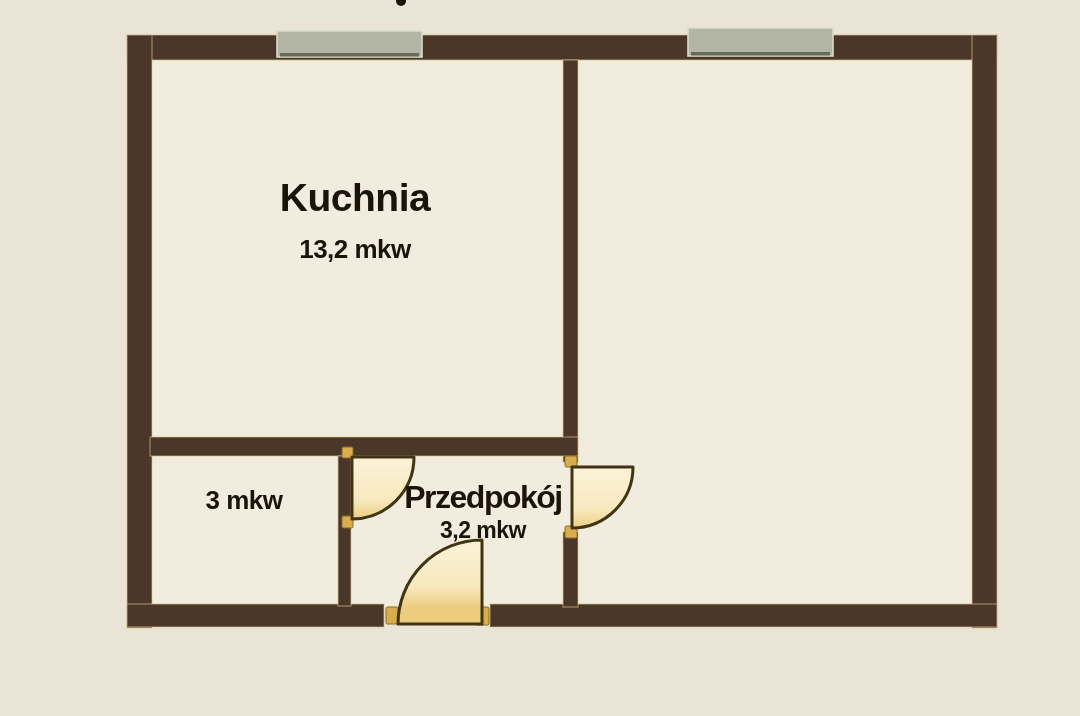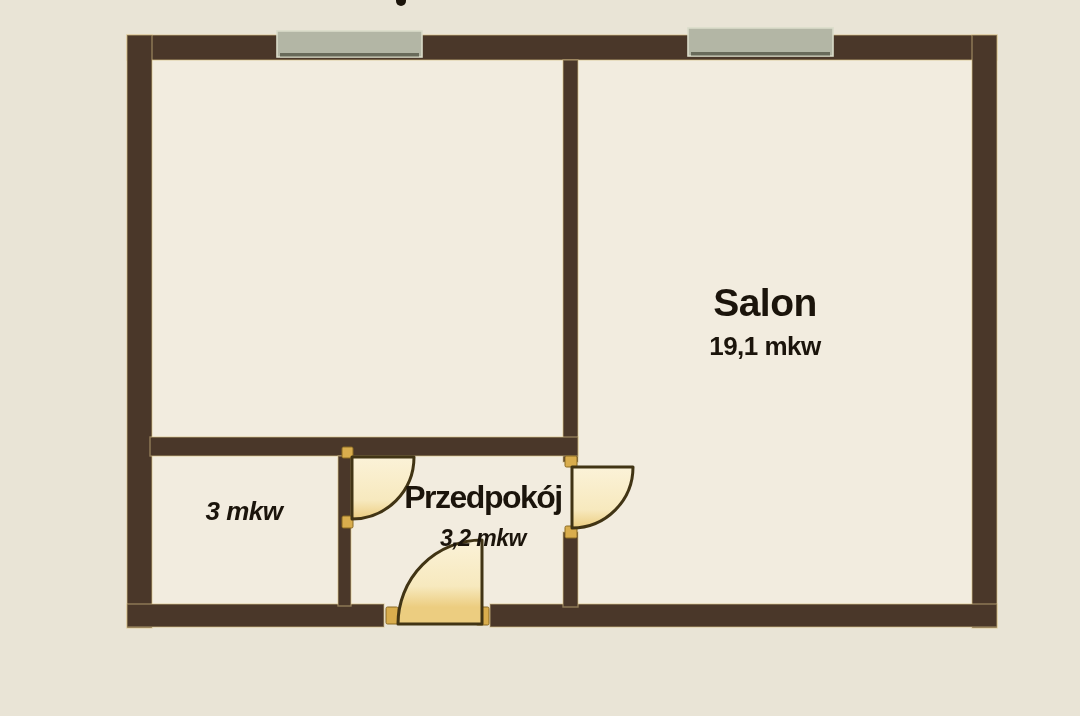--- a/index.html
+++ b/index.html
@@ -47,23 +47,23 @@
   .room-area{
     font-size:26px;font-weight:bold;line-height:30px;letter-spacing:-0.5px;
   }
   .room-label.small .room-name{font-size:32px;line-height:36px;letter-spacing:-1.5px;}
   .room-label.small .room-area{font-size:23px;line-height:26px;}
   #label-kuchnia{left:195px;top:176px;}
   #label-kuchnia .room-area{margin-top:14px;}
   #label-salon{left:605px;top:281px;}
   #label-salon .room-area{margin-top:6px;}
   #label-lazienka{left:84px;top:478px;}
-  #label-lazienka .room-area{margin-top:18px;font-style:italic;}
+  #label-lazienka .room-area{margin-top:7px;}
   #label-przedpokoj{left:323px;top:479px;align-items:center;}
-  #label-przedpokoj .room-area{margin-top:10px;font-style:italic;}
+  #label-przedpokoj .room-area{margin-top:2px;}
 
   .crop-mark{
     position:absolute;left:396px;top:0;width:10px;height:6px;
     border-radius:0 0 5px 5px;background:var(--text,#1b140b);
   }
 </style>
 </head>
 <body>
 
 <div class="canvas">
@@ -113,25 +113,25 @@
     <rect class="jamb" x="565" y="456" width="12" height="11" rx="1.5"></rect>
     <rect class="jamb" x="565" y="526" width="12" height="12" rx="1.5"></rect>
     <rect class="jamb" x="386" y="607" width="12" height="17" rx="1.5"></rect>
     <rect class="jamb" x="476" y="607" width="13" height="18" rx="1.5"></rect>
 
     <path class="door" fill="url(#doorGrad)" d="M 352 457 L 414 457 A 62 62 0 0 1 352 519 Z"></path>
     <path class="door" fill="url(#doorGrad)" d="M 572 467 L 633 467 A 61 61 0 0 1 572 528 Z"></path>
     <path class="door" fill="url(#entranceGrad)" d="M 482 624 L 482 540 A 84 84 0 0 0 398 624 Z"></path>
   </svg>
 
+  <div class="room-label" id="label-kuchnia">
+    <div class="room-name">Kuchnia</div>
+    <div class="room-area">13,2 mkw</div>
+  </div>
 
-  <div class="room-label" id="label-salon">
-    <div class="room-name">Salon</div>
-    <div class="room-area">19,1 mkw</div>
-  </div>
 
   <div class="room-label" id="label-lazienka">
     <div class="room-area">3 mkw</div>
   </div>
 
   <div class="room-label small" id="label-przedpokoj">
     <div class="room-name">Przedpokój</div>
     <div class="room-area">3,2 mkw</div>
   </div>
 

